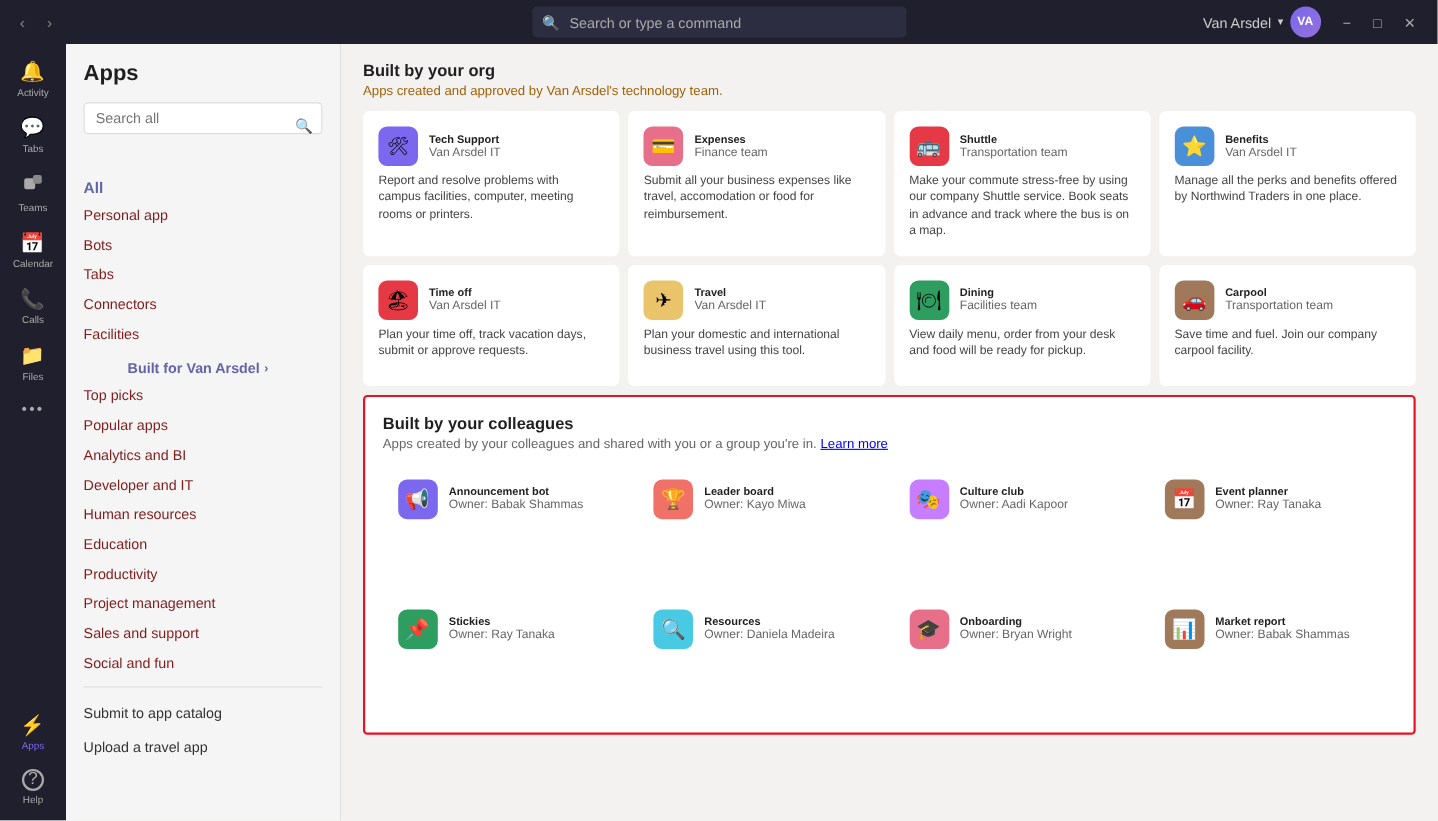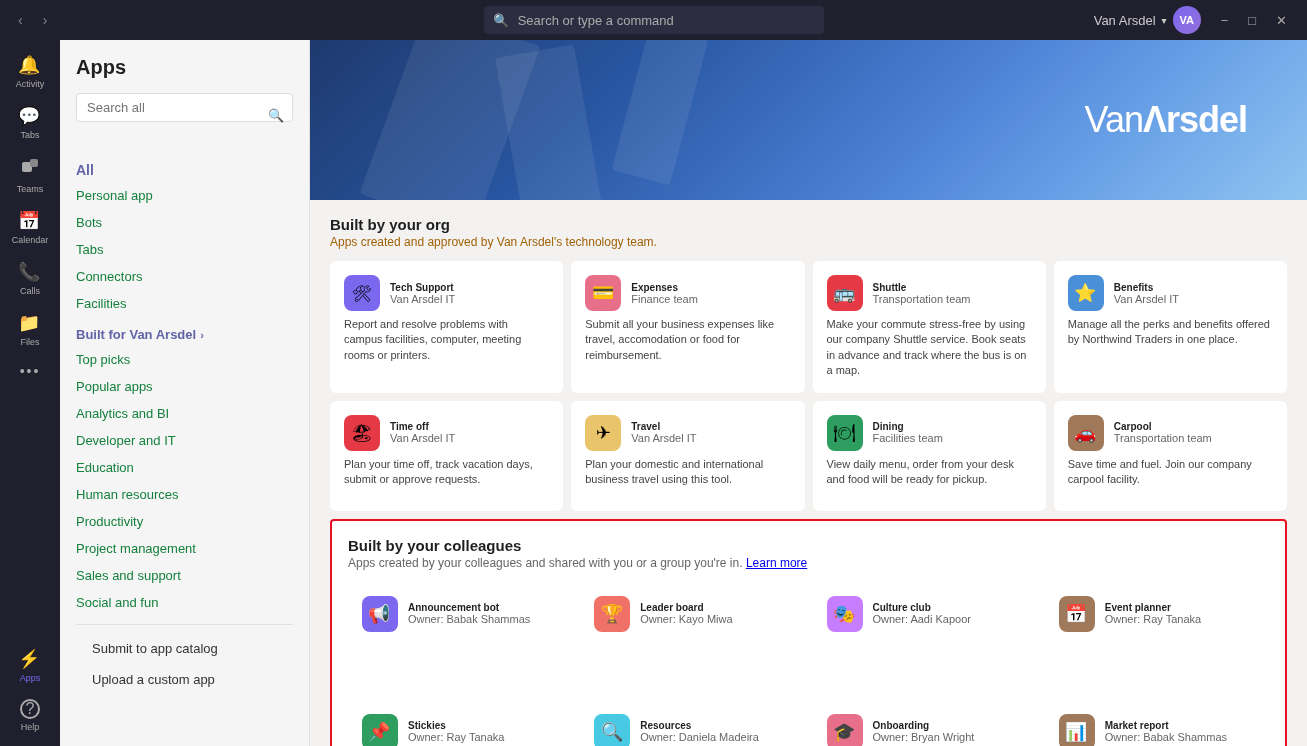--- a/index.html
+++ b/index.html
@@ -127,39 +127,40 @@
     .panel-section-label {
       font-size: 14px;
       font-weight: 600;
       color: #6264a7;
       padding: 8px 16px 4px;
       margin-top: 16px;
     }
     .panel-item {
       padding: 6px 16px;
       font-size: 13px;
-      color: #15803d;
+      color: #7f1d1d;
       cursor: pointer;
       display: flex;
       align-items: center;
       justify-content: space-between;
     }
     .built-for-label {
       display: flex;
       align-items: center;
       gap: 4px;
       font-size: 13px;
       font-weight: 600;
       color: #6264a7;
       padding: 10px 16px 4px;
+      margin-left: 40px;
     }
     .chevron-right { font-size: 11px; }
     .panel-divider { height: 1px; background: #e0e0e0; margin: 8px 16px; }
     .panel-bottom-item {
-      padding: 8px 32px;
+      padding: 8px 16px;
       font-size: 13px;
       color: #333;
       cursor: pointer;
     }
 
     
     .content-area {
       flex: 1;
       overflow-y: auto;
       background: #f3f2f1;
@@ -344,41 +345,33 @@
     <div class="panel-item">Connectors</div>
     <div class="panel-item">Facilities</div>
     <div class="built-for-label">
       <span>Built for Van Arsdel</span>
       <span class="chevron-right">›</span>
     </div>
     <div class="panel-item">Top picks</div>
     <div class="panel-item">Popular apps</div>
     <div class="panel-item">Analytics and BI</div>
     <div class="panel-item">Developer and IT</div>
+    <div class="panel-item">Human resources</div>
     <div class="panel-item">Education</div>
-    <div class="panel-item">Human resources</div>
     <div class="panel-item">Productivity</div>
     <div class="panel-item">Project management</div>
     <div class="panel-item">Sales and support</div>
     <div class="panel-item">Social and fun</div>
     <div class="panel-divider"></div>
     <div class="panel-bottom-item">Submit to app catalog</div>
-    <div class="panel-bottom-item">Upload a custom app</div>
+    <div class="panel-bottom-item">Upload a travel app</div>
   </div>
 
   <div class="content-area">
 
-    <div class="hero-banner">
-      <div class="hero-bg-shapes">
-        <div class="hero-shape" style="width:120px;height:200px;top:-20px;left:80px;transform:rotate(20deg);"></div>
-        <div class="hero-shape" style="width:80px;height:180px;top:10px;left:200px;transform:rotate(-10deg);"></div>
-        <div class="hero-shape" style="width:60px;height:150px;top:-10px;left:320px;transform:rotate(15deg);"></div>
-      </div>
-      <div class="hero-logo"><span style="font-weight:300; color:white; font-size:36px;">Van</span><span style="font-weight:700; color:white; font-size:36px;">Λrsdel</span></div>
-    </div>
 
     <div class="section">
       <div class="section-title">Built by your org</div>
       <div class="section-subtitle">Apps created and approved by Van Arsdel's technology team.</div>
       <div class="cards-grid">
 
         <div class="app-card">
           <div class="app-card-header">
             <div class="app-icon icon-purple" style="font-size:16px;">🛠</div>
             <div class="app-card-info">

